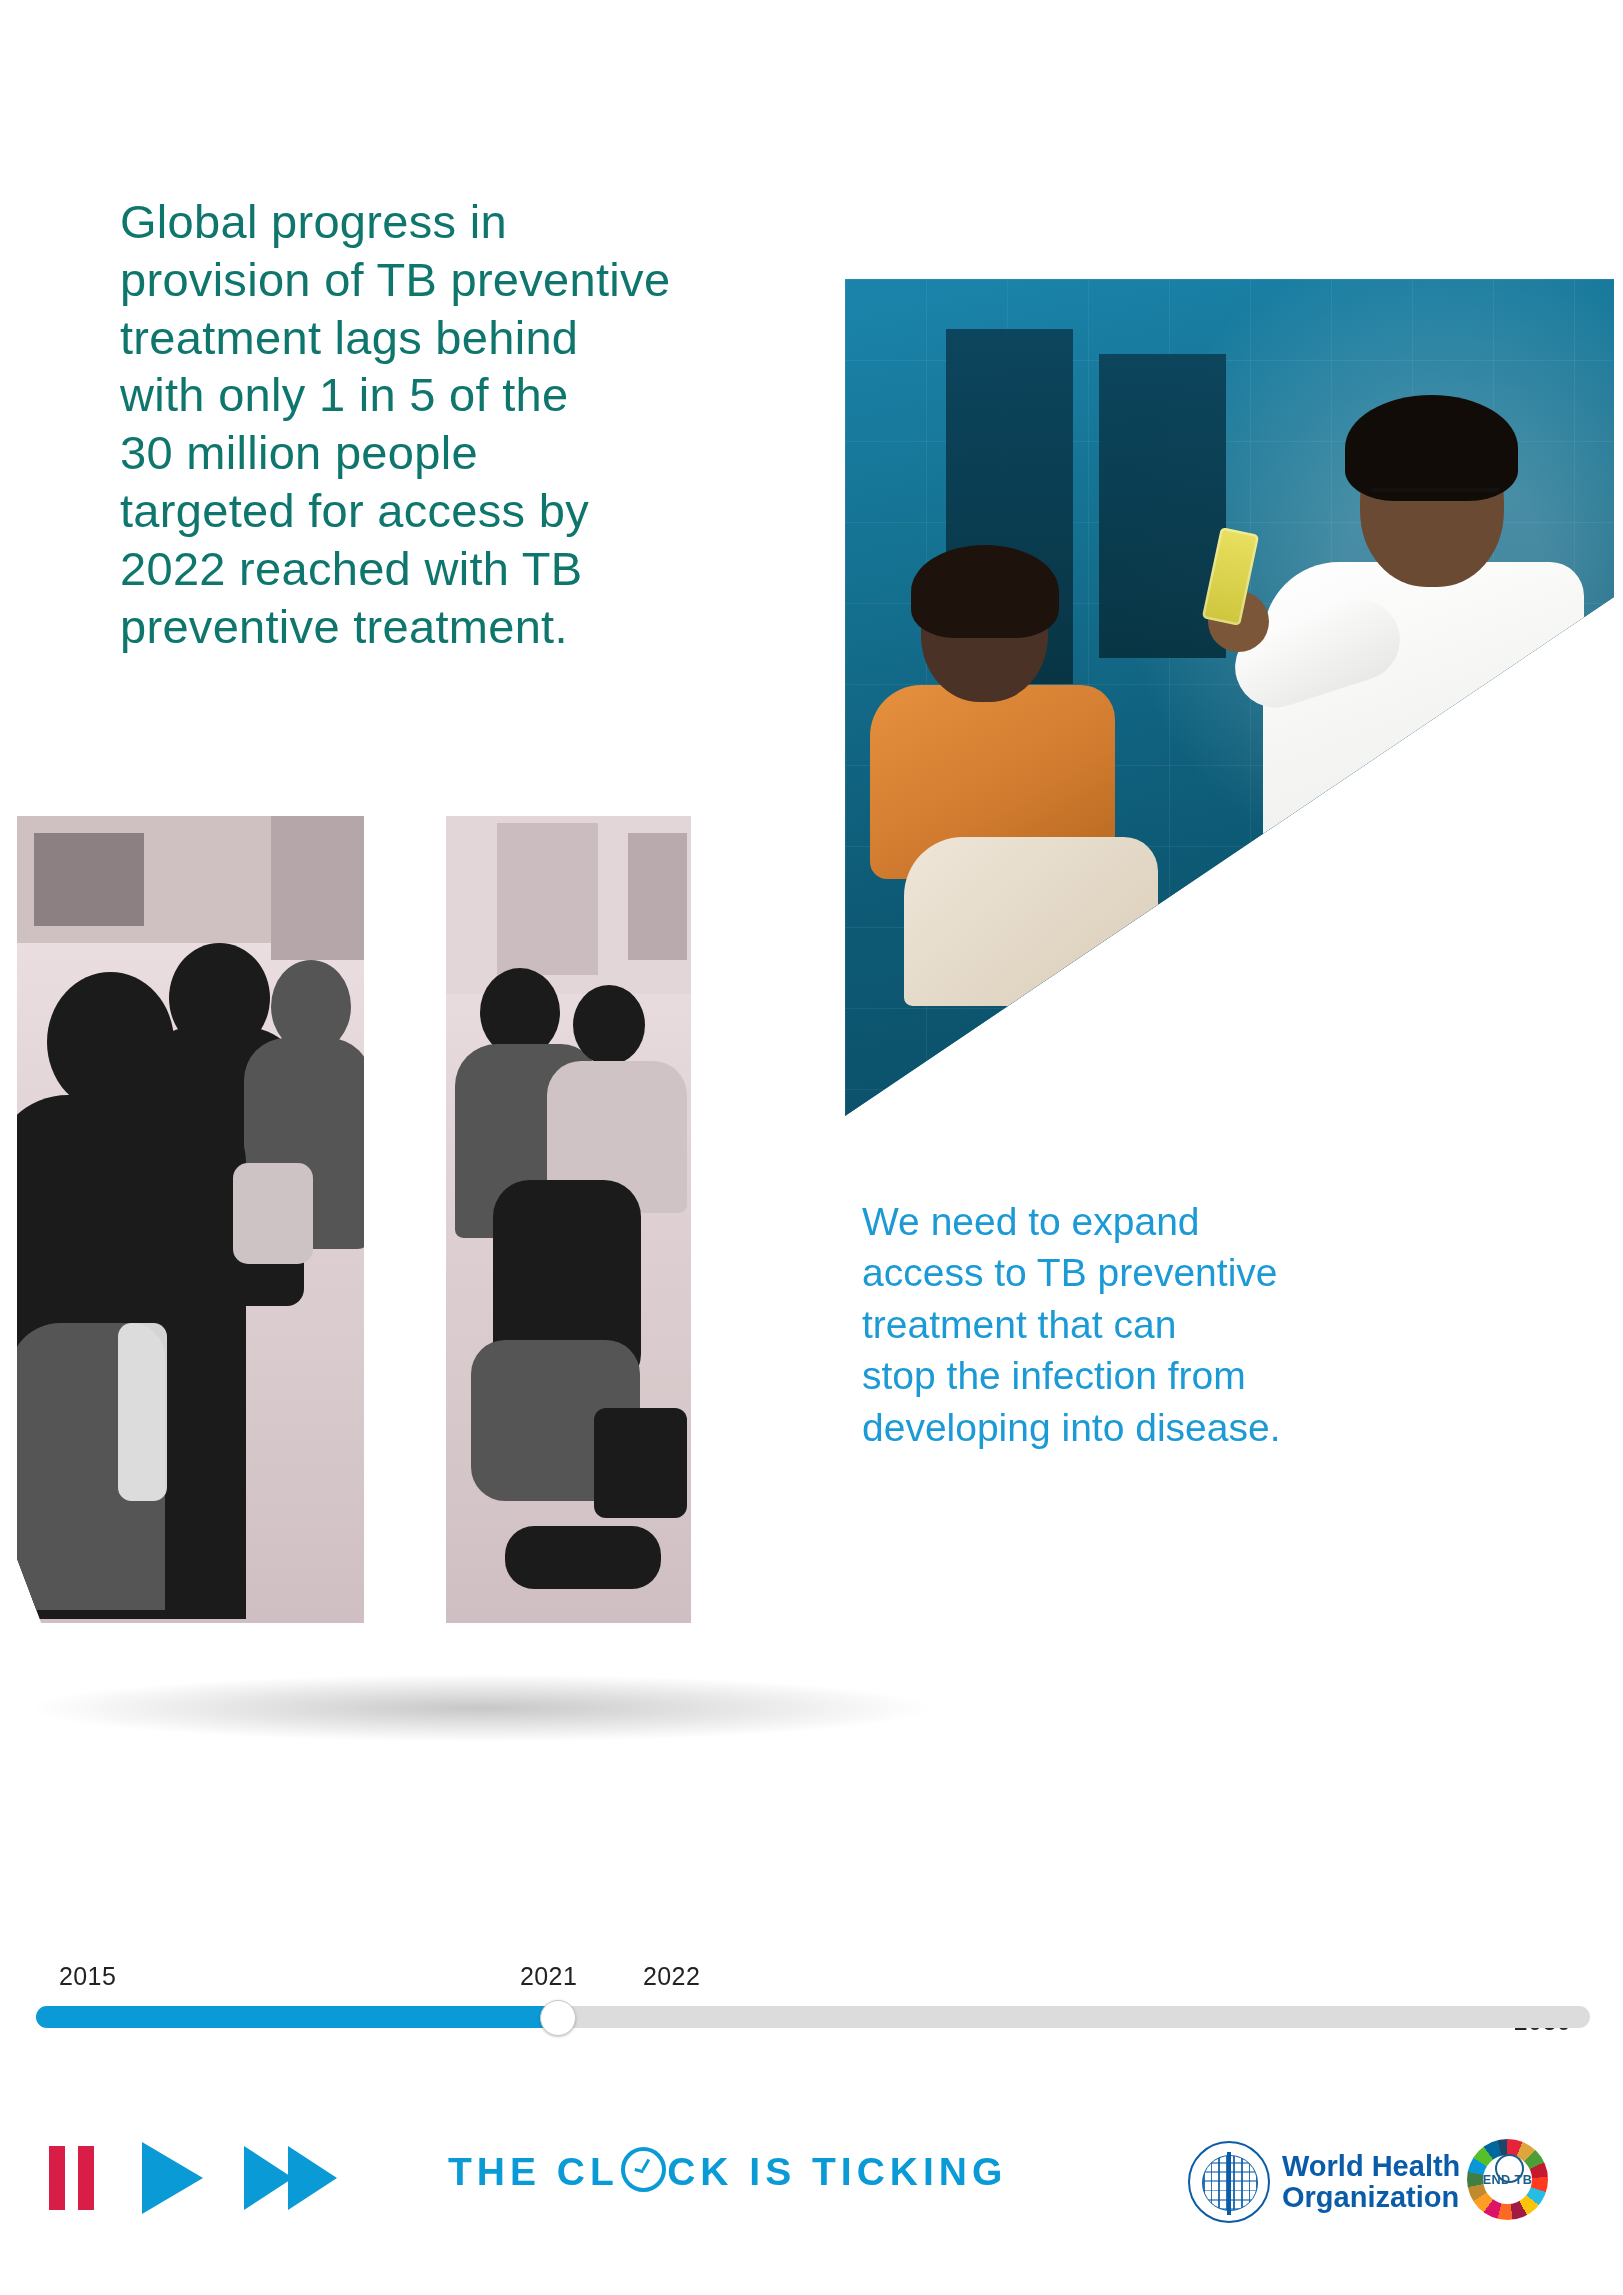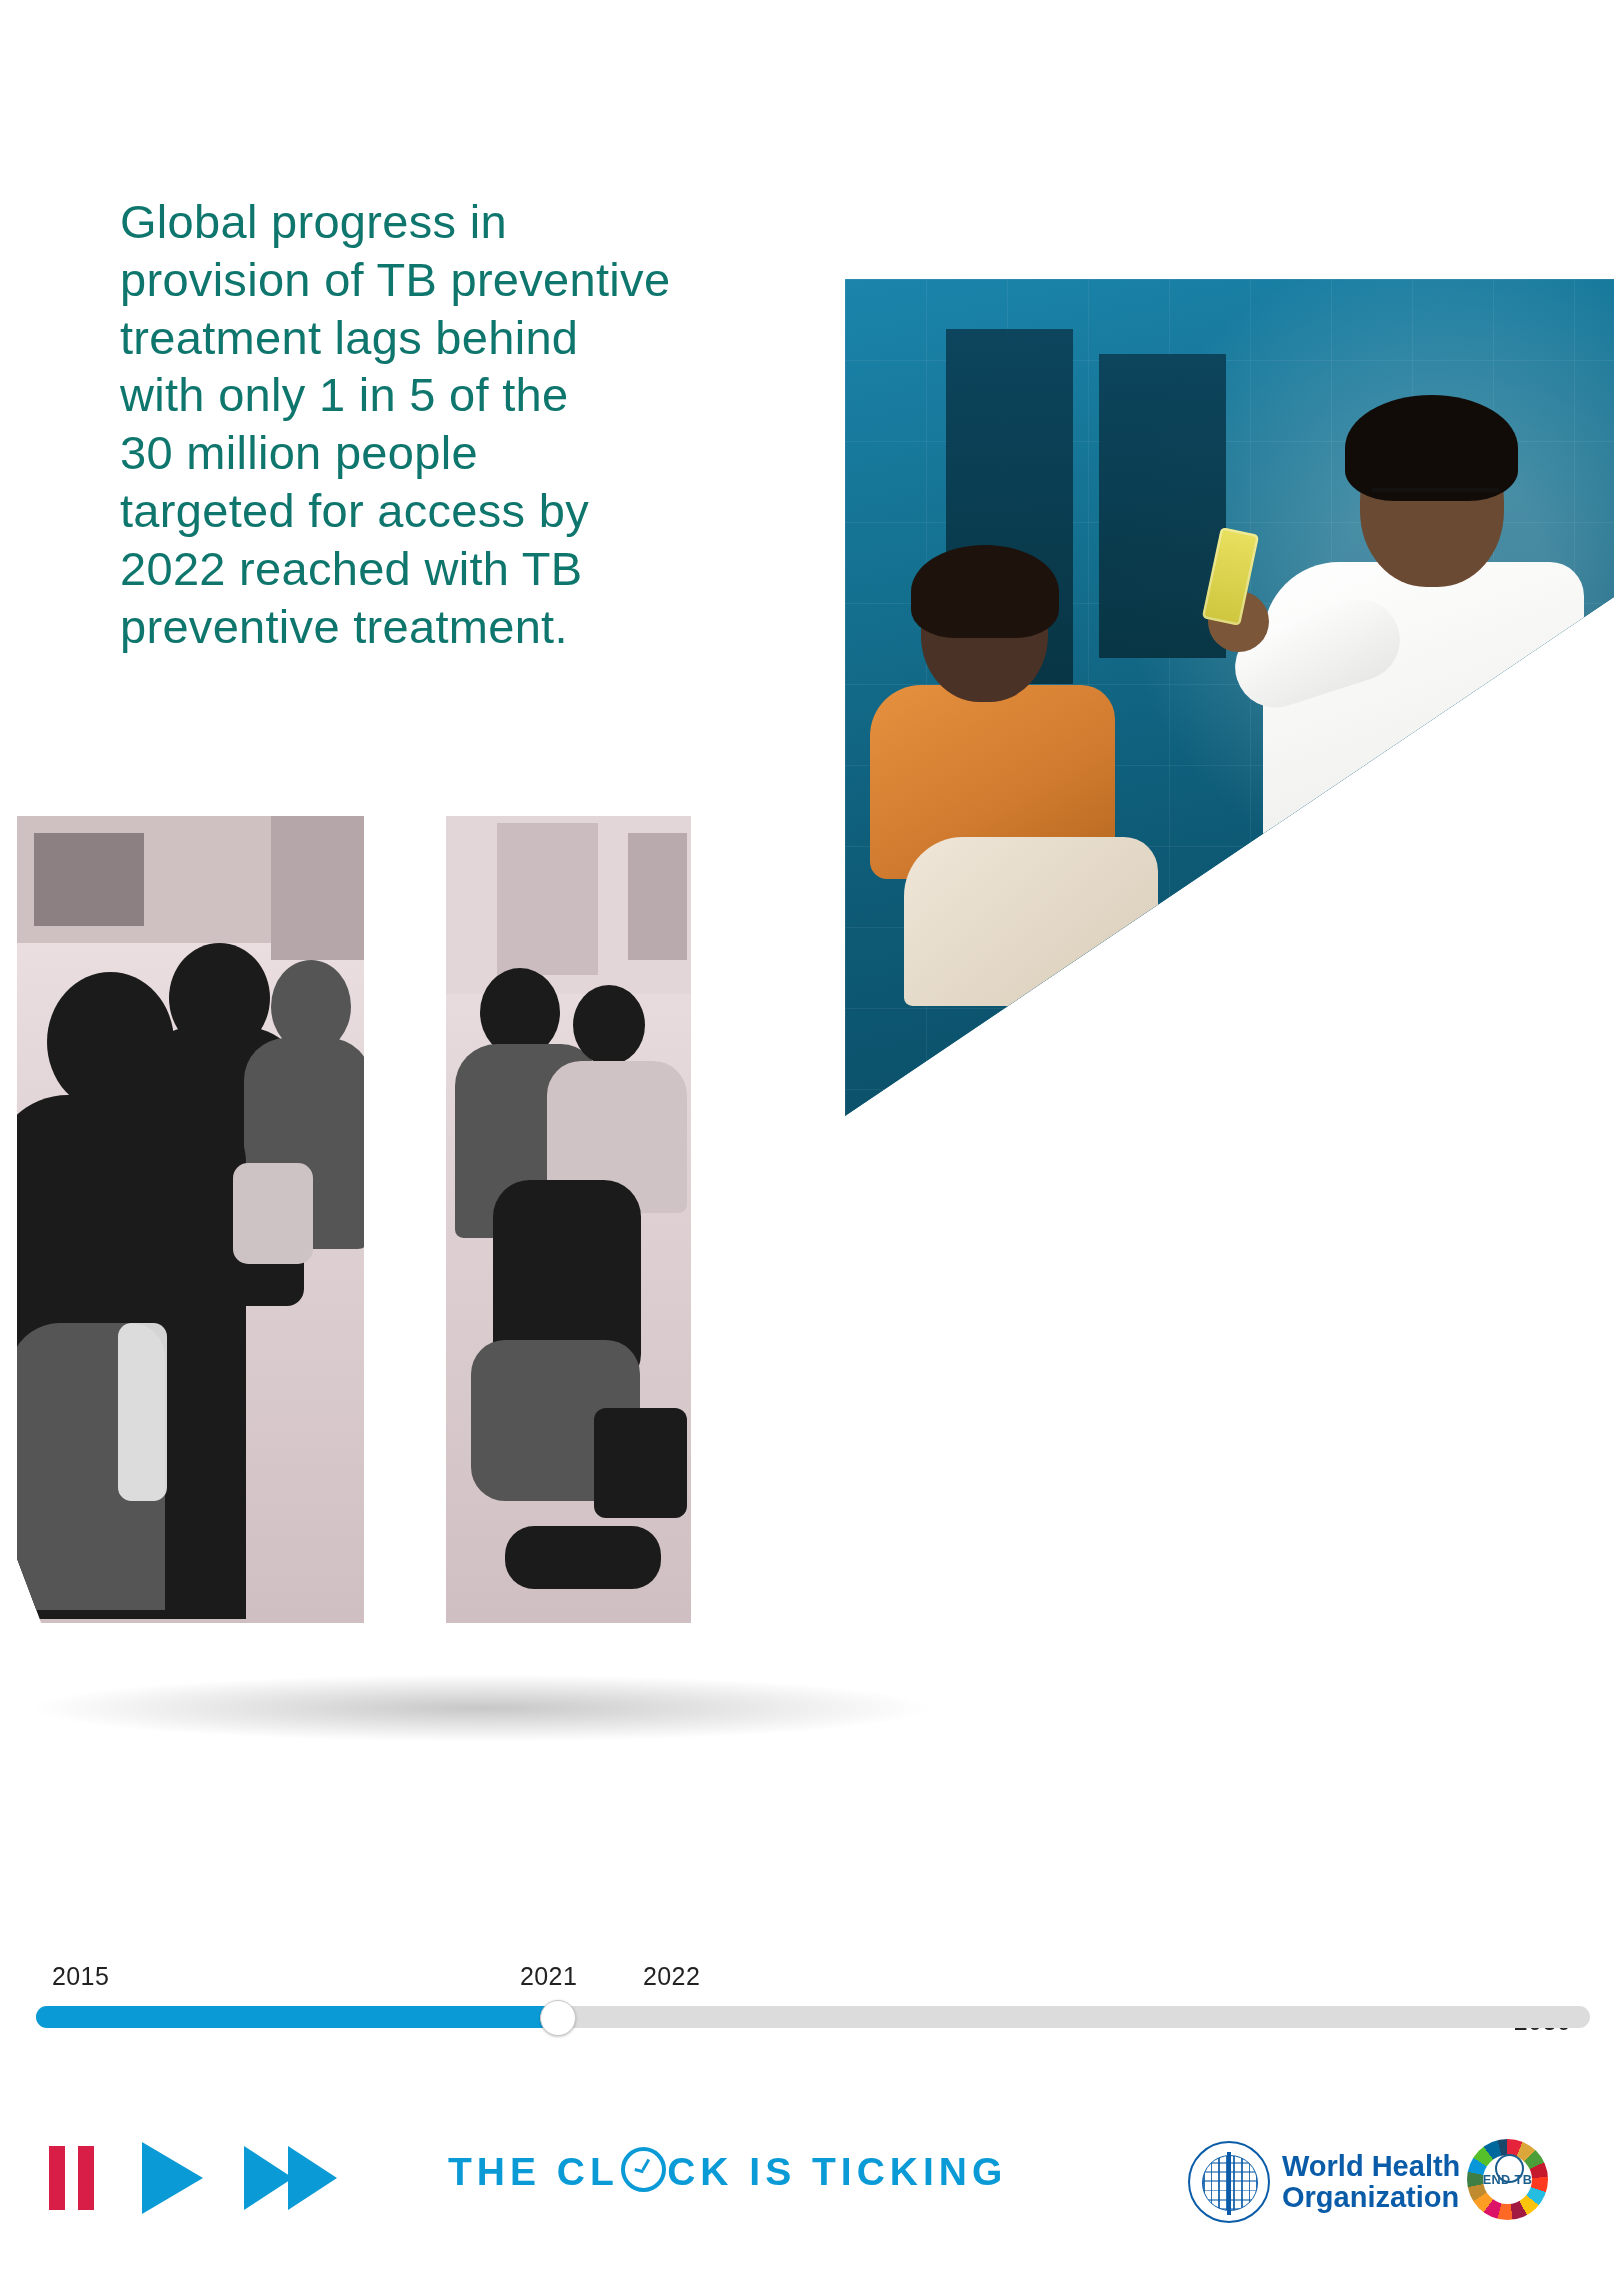--- a/index.html
+++ b/index.html
@@ -263,21 +263,21 @@
     position: relative;
     height: 37px;
   }
   .tick {
     position: absolute;
     top: 0;
     font-size: 25px;
     color: #222222;
     letter-spacing: 0.4px;
   }
-  .tick-2015 { left: 16px; }
+  .tick-2015 { left: 23px; }
   .tick-2021 { left: 484px; }
   .tick-2022 { left: 583px; margin-left: 24px; }
   .tick-2030 { right: 19px; margin-top: 45px; }
 
   .track {
     position: relative;
     margin-top: 6.8px;
     height: 22px;
     border-radius: 11px;
     background: #dcdcdc;
@@ -522,20 +522,25 @@
       <div class="coat"></div>
       <div class="head"></div>
       <div class="hair"></div>
       <div class="glasses"></div>
       <div class="arm"></div>
       <div class="hand"></div>
       <div class="blister"></div>
     </div>
   </div>
 
+  <div class="blue-copy">We need to expand
+access to TB preventive
+treatment that can
+stop the infection from
+developing into disease.</div>
 
   <div class="strip strip-1">
     <div class="strip-bg"></div>
     <div class="wall" style="left:0; top:0; width:347px; height:127px; background:#cfc0c2;"></div>
     <div class="wall" style="left:17px; top:17px; width:110px; height:93px; background:#8d8083;"></div>
     <div class="wall" style="left:254px; top:0px; width:93px; height:144px; background:#b4a6a9;"></div>
     <div class="g-blob dark" style="left:152px; top:127px; width:101px; height:110px;"></div>
     <div class="g-blob dark" style="left:118px; top:211px; width:169px; height:279px; border-radius:59px 59px 17px 17px;"></div>
     <div class="g-blob mid" style="left:254px; top:144px; width:80px; height:93px;"></div>
     <div class="g-blob mid" style="left:227px; top:222px; width:127px; height:211px; border-radius:42px 42px 13.5px 13.5px;"></div>

